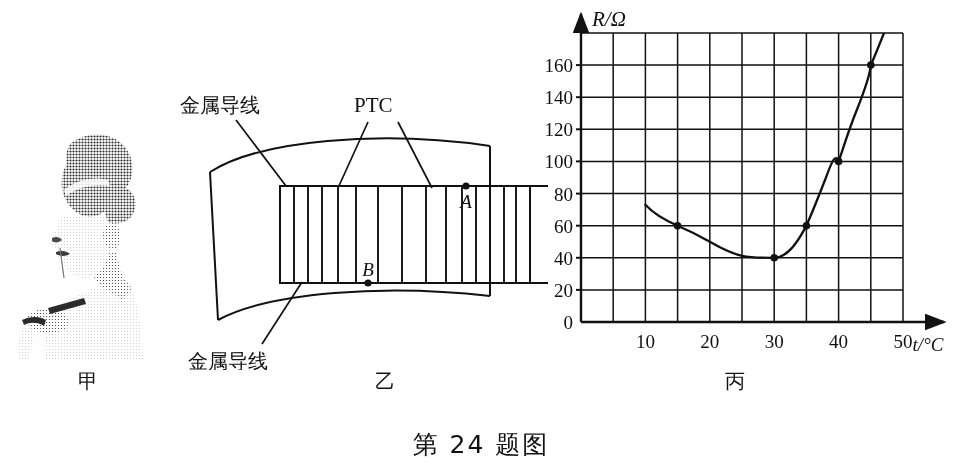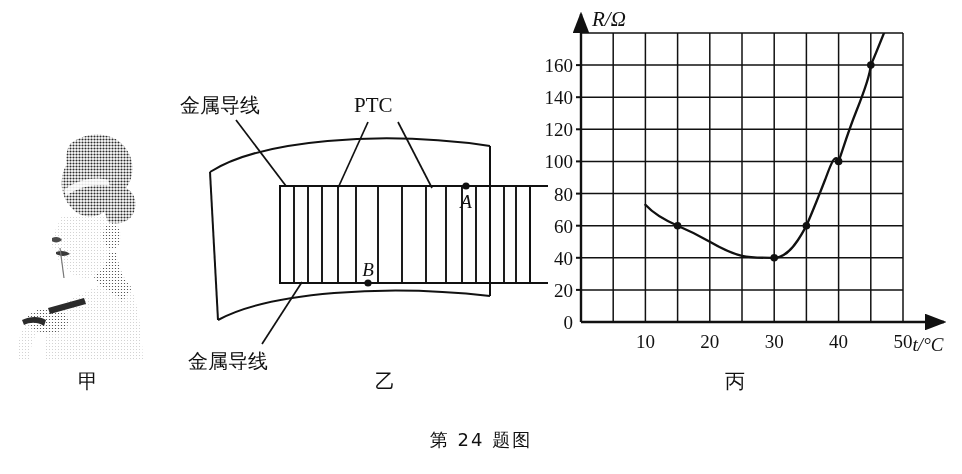--- a/index.html
+++ b/index.html
@@ -47,21 +47,21 @@
   #cap-jia  { left: 58px;  top: 368px; width: 60px; }
   #cap-yi   { left: 355px; top: 368px; width: 60px; }
   #cap-bing { left: 705px; top: 368px; width: 60px; }
 
   
   #main-caption {
     position: absolute;
     left: 0; right: 0;
     top: 428px;
     text-align: center;
-    font-size: 18px;
+    font-size: 25px;
     letter-spacing: 2px;
     font-family: "DejaVu Sans", "Liberation Sans", sans-serif;
     color: #111;
     white-space: nowrap;
   }
 
   text { fill: #111; }
   .gl-text-cn { font-family: "DejaVu Sans", "Liberation Sans", sans-serif; }
   .gl-text-lat { font-family: "Liberation Serif", "DejaVu Serif", serif; }
 </style>

